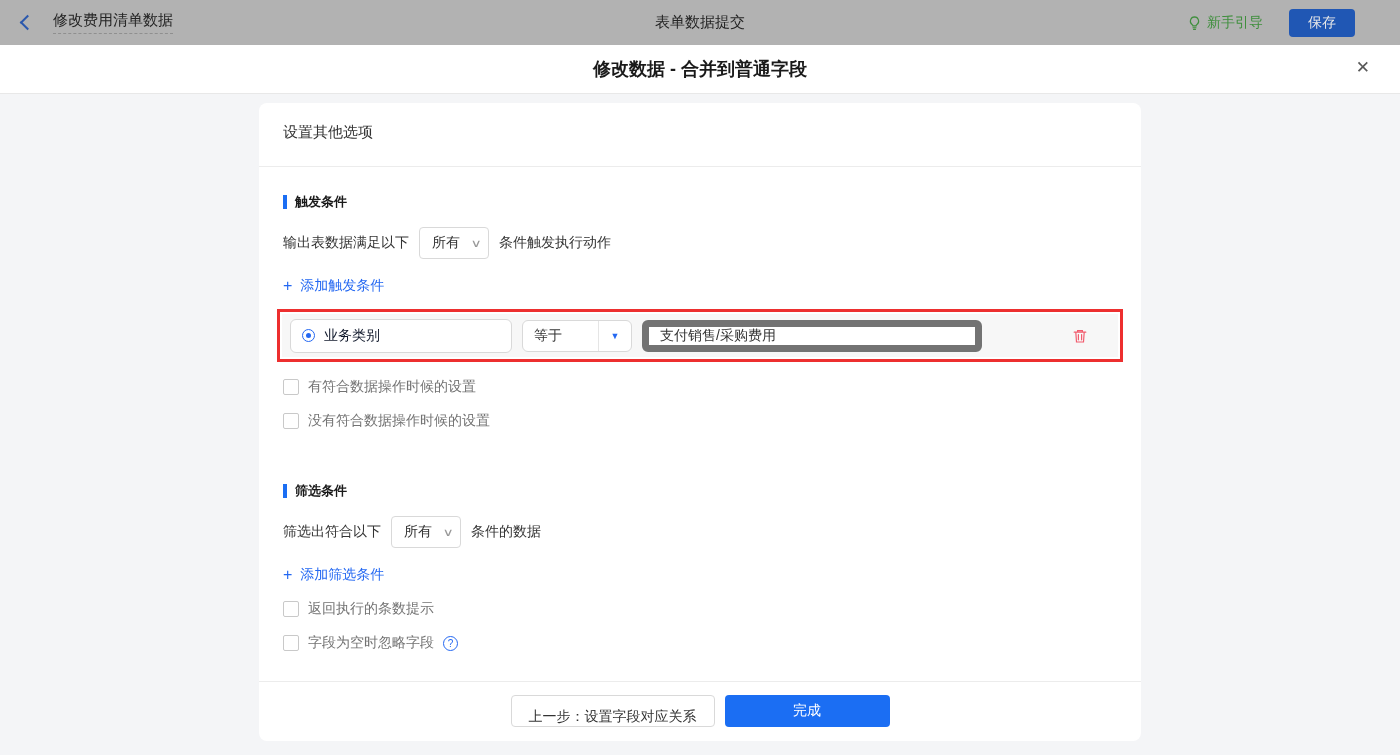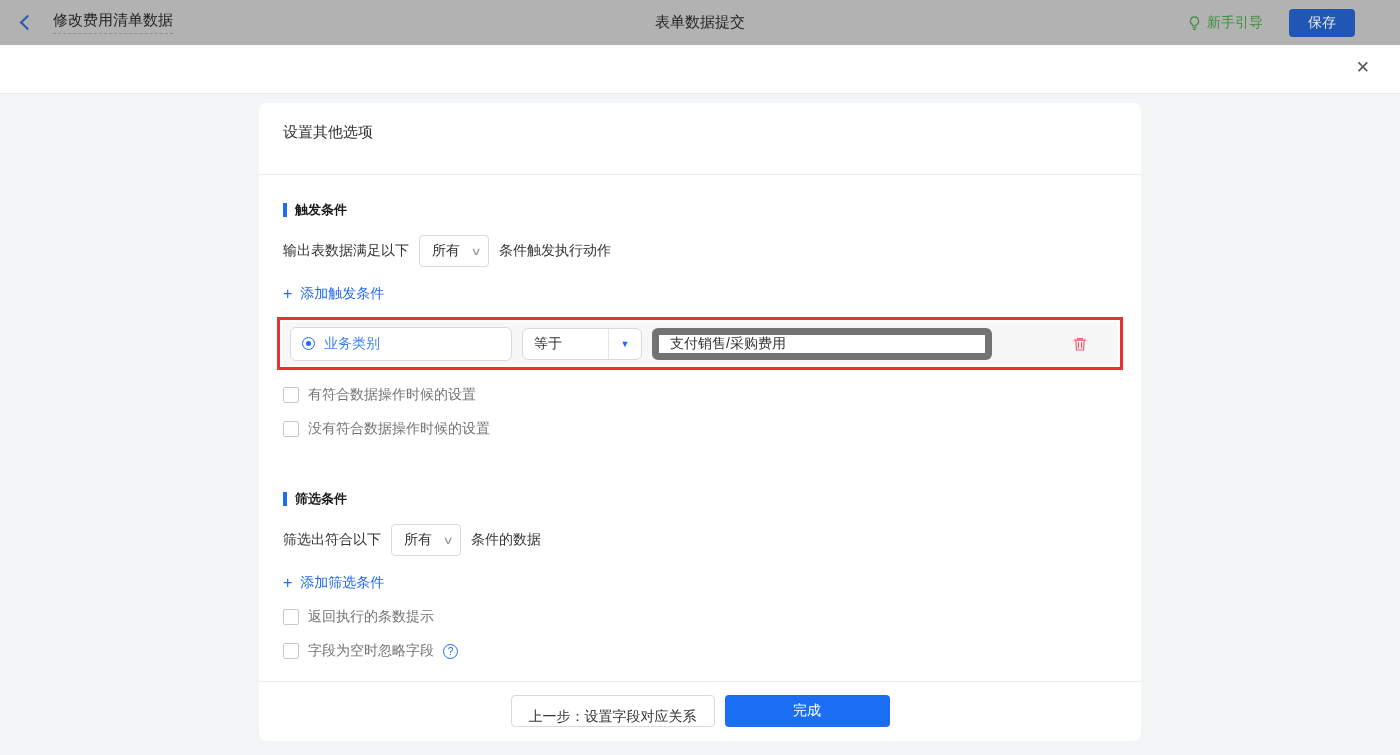--- a/index.html
+++ b/index.html
@@ -51,21 +51,21 @@
     position:absolute;right:30px;top:14px;font-size:17px;color:#595959;
     cursor:pointer;line-height:1;
   }
   
   .main{height:661px;background:#f4f5f7;}
   .card{
     width:882px;height:638px;margin:9px auto 0;background:#fff;border-radius:8px;
     display:flex;flex-direction:column;
   }
   .card-header{
-    padding:20px 24px 32px;font-size:15px;color:#333;border-bottom:1px solid #ececec;
+    padding:20px 24px 24px;font-size:15px;color:#333;border-bottom:1px solid #ececec;
   }
   .card-body{padding:26px 24px 0;flex:1;}
   .section-title{display:flex;align-items:center;gap:8px;}
   .section-bar{width:4px;height:14px;background:var(--accent-blue);display:inline-block;}
   .section-label{font-size:13px;font-weight:bold;color:#1a1a1a;}
   .sentence{margin-top:16px;display:flex;align-items:center;gap:10px;color:#333;}
   .mini-select{
     min-width:70px;height:32px;border:1px solid #d9d9d9;border-radius:4px;background:#fff;
     display:inline-flex;align-items:center;justify-content:space-between;
     padding:0 8px 0 12px;gap:8px;cursor:pointer;
@@ -79,29 +79,29 @@
   
   .annotation-box{
     margin:14px -6px 0;border:3px solid var(--annotation-red);padding:2px;
   }
   .condition-row{
     background:#f7f7f7;height:43px;display:flex;align-items:center;
     padding:0 8px;gap:10px;
   }
   .field-input{
     width:222px;height:32px;background:#fff;border:1px solid #d9d9d9;border-radius:6px;
-    display:flex;align-items:center;gap:9px;padding:16px 11px;color:#3b82f6;cursor:pointer;
+    display:flex;align-items:center;gap:9px;padding:16px 11px;color:#0f172a;cursor:pointer;
   }
   .radio-icon{
     width:13px;height:13px;border:1.5px solid var(--link-blue);border-radius:50%;
     display:inline-flex;align-items:center;justify-content:center;flex:none;
   }
   .radio-icon::after{content:"";width:5px;height:5px;border-radius:50%;background:var(--link-blue);}
   .op-select{
-    width:120px;height:32px;background:#fff;border:1px solid #d9d9d9;border-radius:6px;
+    width:110px;height:32px;background:#fff;border:1px solid #d9d9d9;border-radius:6px;
     display:flex;align-items:stretch;cursor:pointer;overflow:hidden;
   }
   .op-text{flex:1;display:flex;align-items:center;padding:0 11px;color:#333;}
   .op-caret{
     width:33px;border-left:1px solid #e5e5e5;display:flex;align-items:center;justify-content:center;
     color:var(--link-blue);font-size:9px;
   }
   .value-input{
     width:340px;height:32px;background:#fff;border:7px solid #737373;border-radius:6px;
     display:flex;align-items:center;padding:0 11px;color:#333;cursor:text;
@@ -148,20 +148,21 @@
         <path d="M8 1.5a4.5 4.5 0 0 1 2.6 8.1c-.6.45-.9 1-.9 1.5H6.3c0-.5-.3-1.05-.9-1.5A4.5 4.5 0 0 1 8 1.5z"></path>
         <path d="M6.4 13.1h3.2M7 14.8h2"></path>
       </svg>
       <span>新手引导</span>
     </div>
     <button class="save-btn">保存</button>
   </div>
 </div>
 
 <div class="dialog-header">
+  <span class="dialog-title">修改数据 - 合并到普通字段</span>
   <span class="dialog-close">✕</span>
 </div>
 
 <div class="main">
   <div class="card">
     <div class="card-header">设置其他选项</div>
 
     <div class="card-body">
 
       <div class="section-title">

